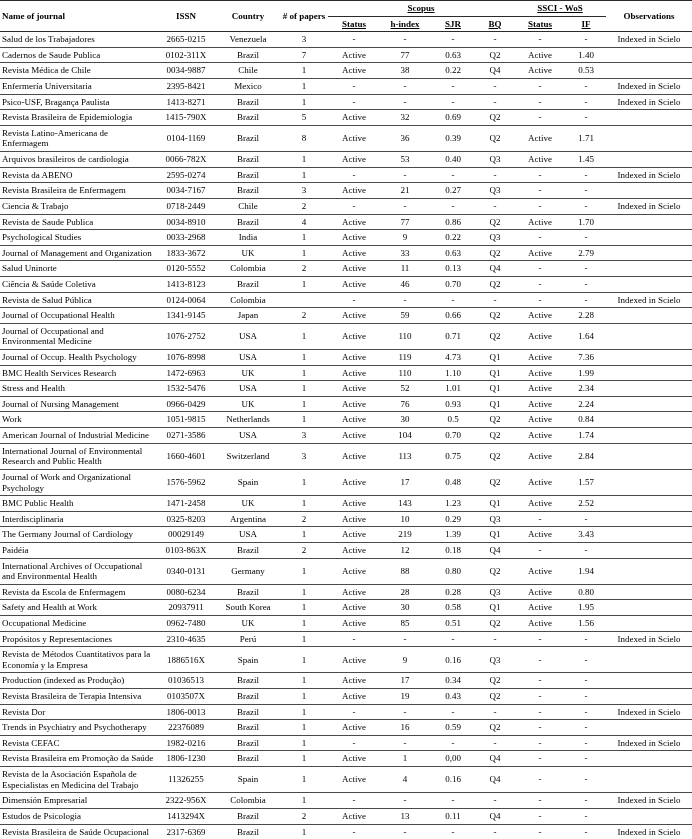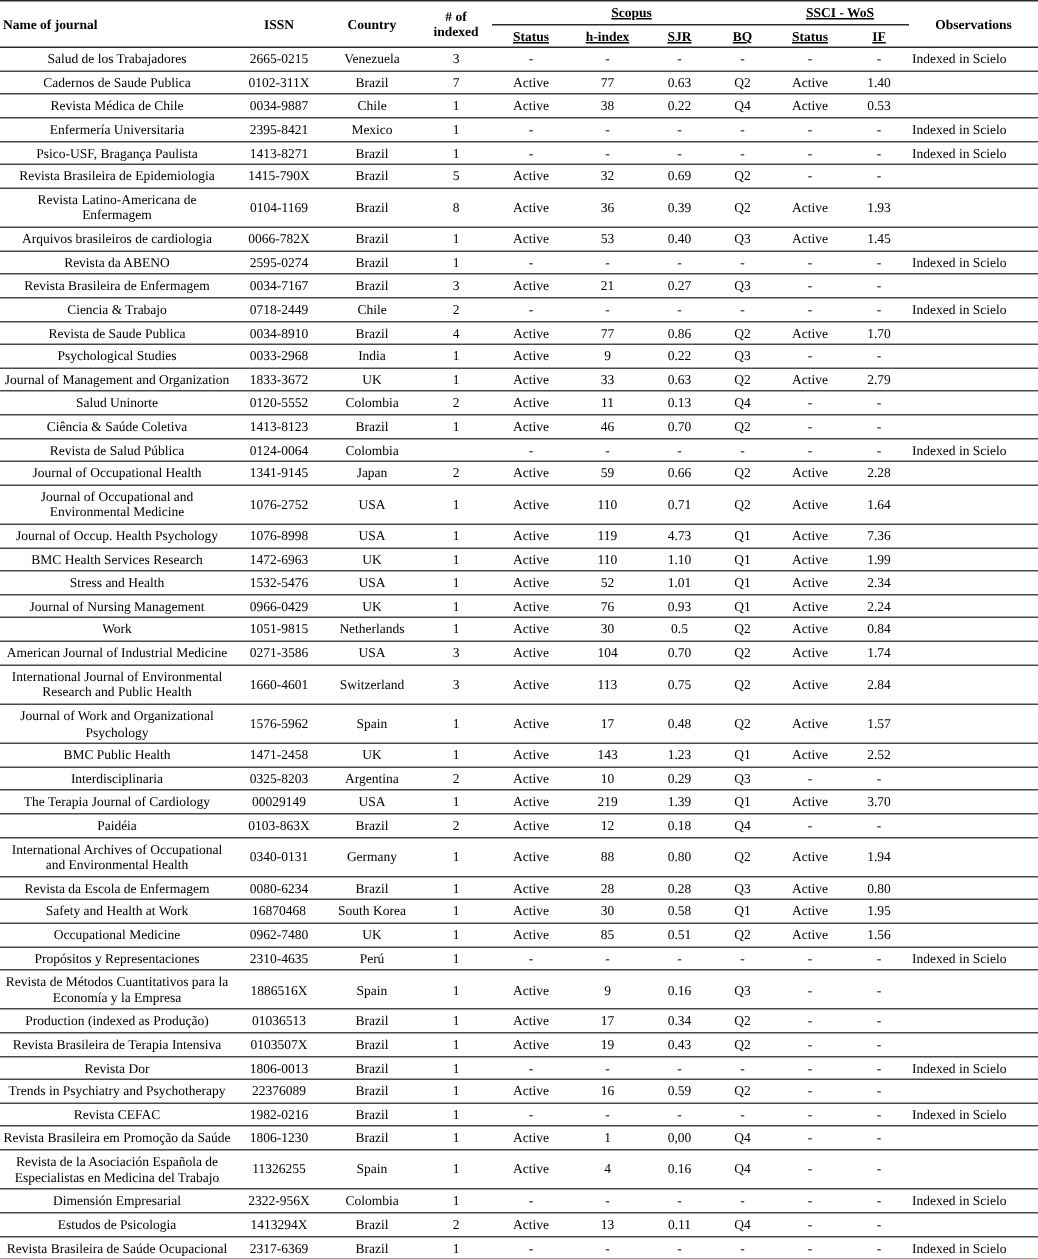--- a/index.html
+++ b/index.html
@@ -27,24 +27,24 @@
   }
   thead th {
     font-weight: bold;
     text-align: center;
   }
   thead th.h-name { text-align: left; margin-left: 28px; }
   thead th.group { border-bottom: 0.8px solid #2b2b2b; text-decoration: underline; }
   thead th[rowspan] { border-bottom: 0.8px solid #2b2b2b; }
   thead tr.sub-header th { border-bottom: 0.8px solid #2b2b2b; text-decoration: underline; }
   tbody td { border-bottom: 0.8px solid #4a4a4a; }
-  td.c0 { text-align: center; }
+  td.c0 { text-align: left; }
   td.c1, td.c2, td.c3, td.c4, td.c5,
   td.c6, td.c7, td.c8, td.c9 { text-align: center; }
-  td.c10 { text-align: left; }
+  td.c10 { text-align: center; }
 </style>
 </head>
 <body>
 
 <table class="journal-table">
   <colgroup>
     <col style="width:156px">
     <col style="width:60px">
     <col style="width:64px">
     <col style="width:48px">
@@ -54,21 +54,21 @@
     <col style="width:38px">
     <col style="width:52px">
     <col style="width:40px">
     <col style="width:86px">
   </colgroup>
   <thead>
     <tr>
       <th rowspan="2" class="h-name">Name of journal</th>
       <th rowspan="2">ISSN</th>
       <th rowspan="2">Country</th>
-      <th rowspan="2"># of indexed</th>
+      <th rowspan="2"># of papers</th>
       <th colspan="4" class="group">Scopus</th>
       <th colspan="2" class="group">SSCI - WoS</th>
       <th rowspan="2">Observations</th>
     </tr>
     <tr class="sub-header">
       <th>Status</th>
       <th>h-index</th>
       <th>SJR</th>
       <th>BQ</th>
       <th>Status</th>
@@ -157,21 +157,21 @@
       <tr>
         <td class="c0">Revista Latino-Americana de Enfermagem</td>
         <td class="c1">0104-1169</td>
         <td class="c2">Brazil</td>
         <td class="c3">8</td>
         <td class="c4">Active</td>
         <td class="c5">36</td>
         <td class="c6">0.39</td>
         <td class="c7">Q2</td>
         <td class="c8">Active</td>
-        <td class="c9">1.93</td>
+        <td class="c9">1.71</td>
         <td class="c10"></td>
       </tr>
       <tr>
         <td class="c0">Arquivos brasileiros de cardiologia</td>
         <td class="c1">0066-782X</td>
         <td class="c2">Brazil</td>
         <td class="c3">1</td>
         <td class="c4">Active</td>
         <td class="c5">53</td>
         <td class="c6">0.40</td>
@@ -447,30 +447,30 @@
         <td class="c3">2</td>
         <td class="c4">Active</td>
         <td class="c5">10</td>
         <td class="c6">0.29</td>
         <td class="c7">Q3</td>
         <td class="c8">-</td>
         <td class="c9">-</td>
         <td class="c10"></td>
       </tr>
       <tr>
-        <td class="c0">The Terapia Journal of Cardiology</td>
+        <td class="c0">The Germany Journal of Cardiology</td>
         <td class="c1">00029149</td>
         <td class="c2">USA</td>
         <td class="c3">1</td>
         <td class="c4">Active</td>
         <td class="c5">219</td>
         <td class="c6">1.39</td>
         <td class="c7">Q1</td>
         <td class="c8">Active</td>
-        <td class="c9">3.70</td>
+        <td class="c9">3.43</td>
         <td class="c10"></td>
       </tr>
       <tr>
         <td class="c0">Paidéia</td>
         <td class="c1">0103-863X</td>
         <td class="c2">Brazil</td>
         <td class="c3">2</td>
         <td class="c4">Active</td>
         <td class="c5">12</td>
         <td class="c6">0.18</td>
@@ -500,21 +500,21 @@
         <td class="c4">Active</td>
         <td class="c5">28</td>
         <td class="c6">0.28</td>
         <td class="c7">Q3</td>
         <td class="c8">Active</td>
         <td class="c9">0.80</td>
         <td class="c10"></td>
       </tr>
       <tr>
         <td class="c0">Safety and Health at Work</td>
-        <td class="c1">16870468</td>
+        <td class="c1">20937911</td>
         <td class="c2">South Korea</td>
         <td class="c3">1</td>
         <td class="c4">Active</td>
         <td class="c5">30</td>
         <td class="c6">0.58</td>
         <td class="c7">Q1</td>
         <td class="c8">Active</td>
         <td class="c9">1.95</td>
         <td class="c10"></td>
       </tr>

